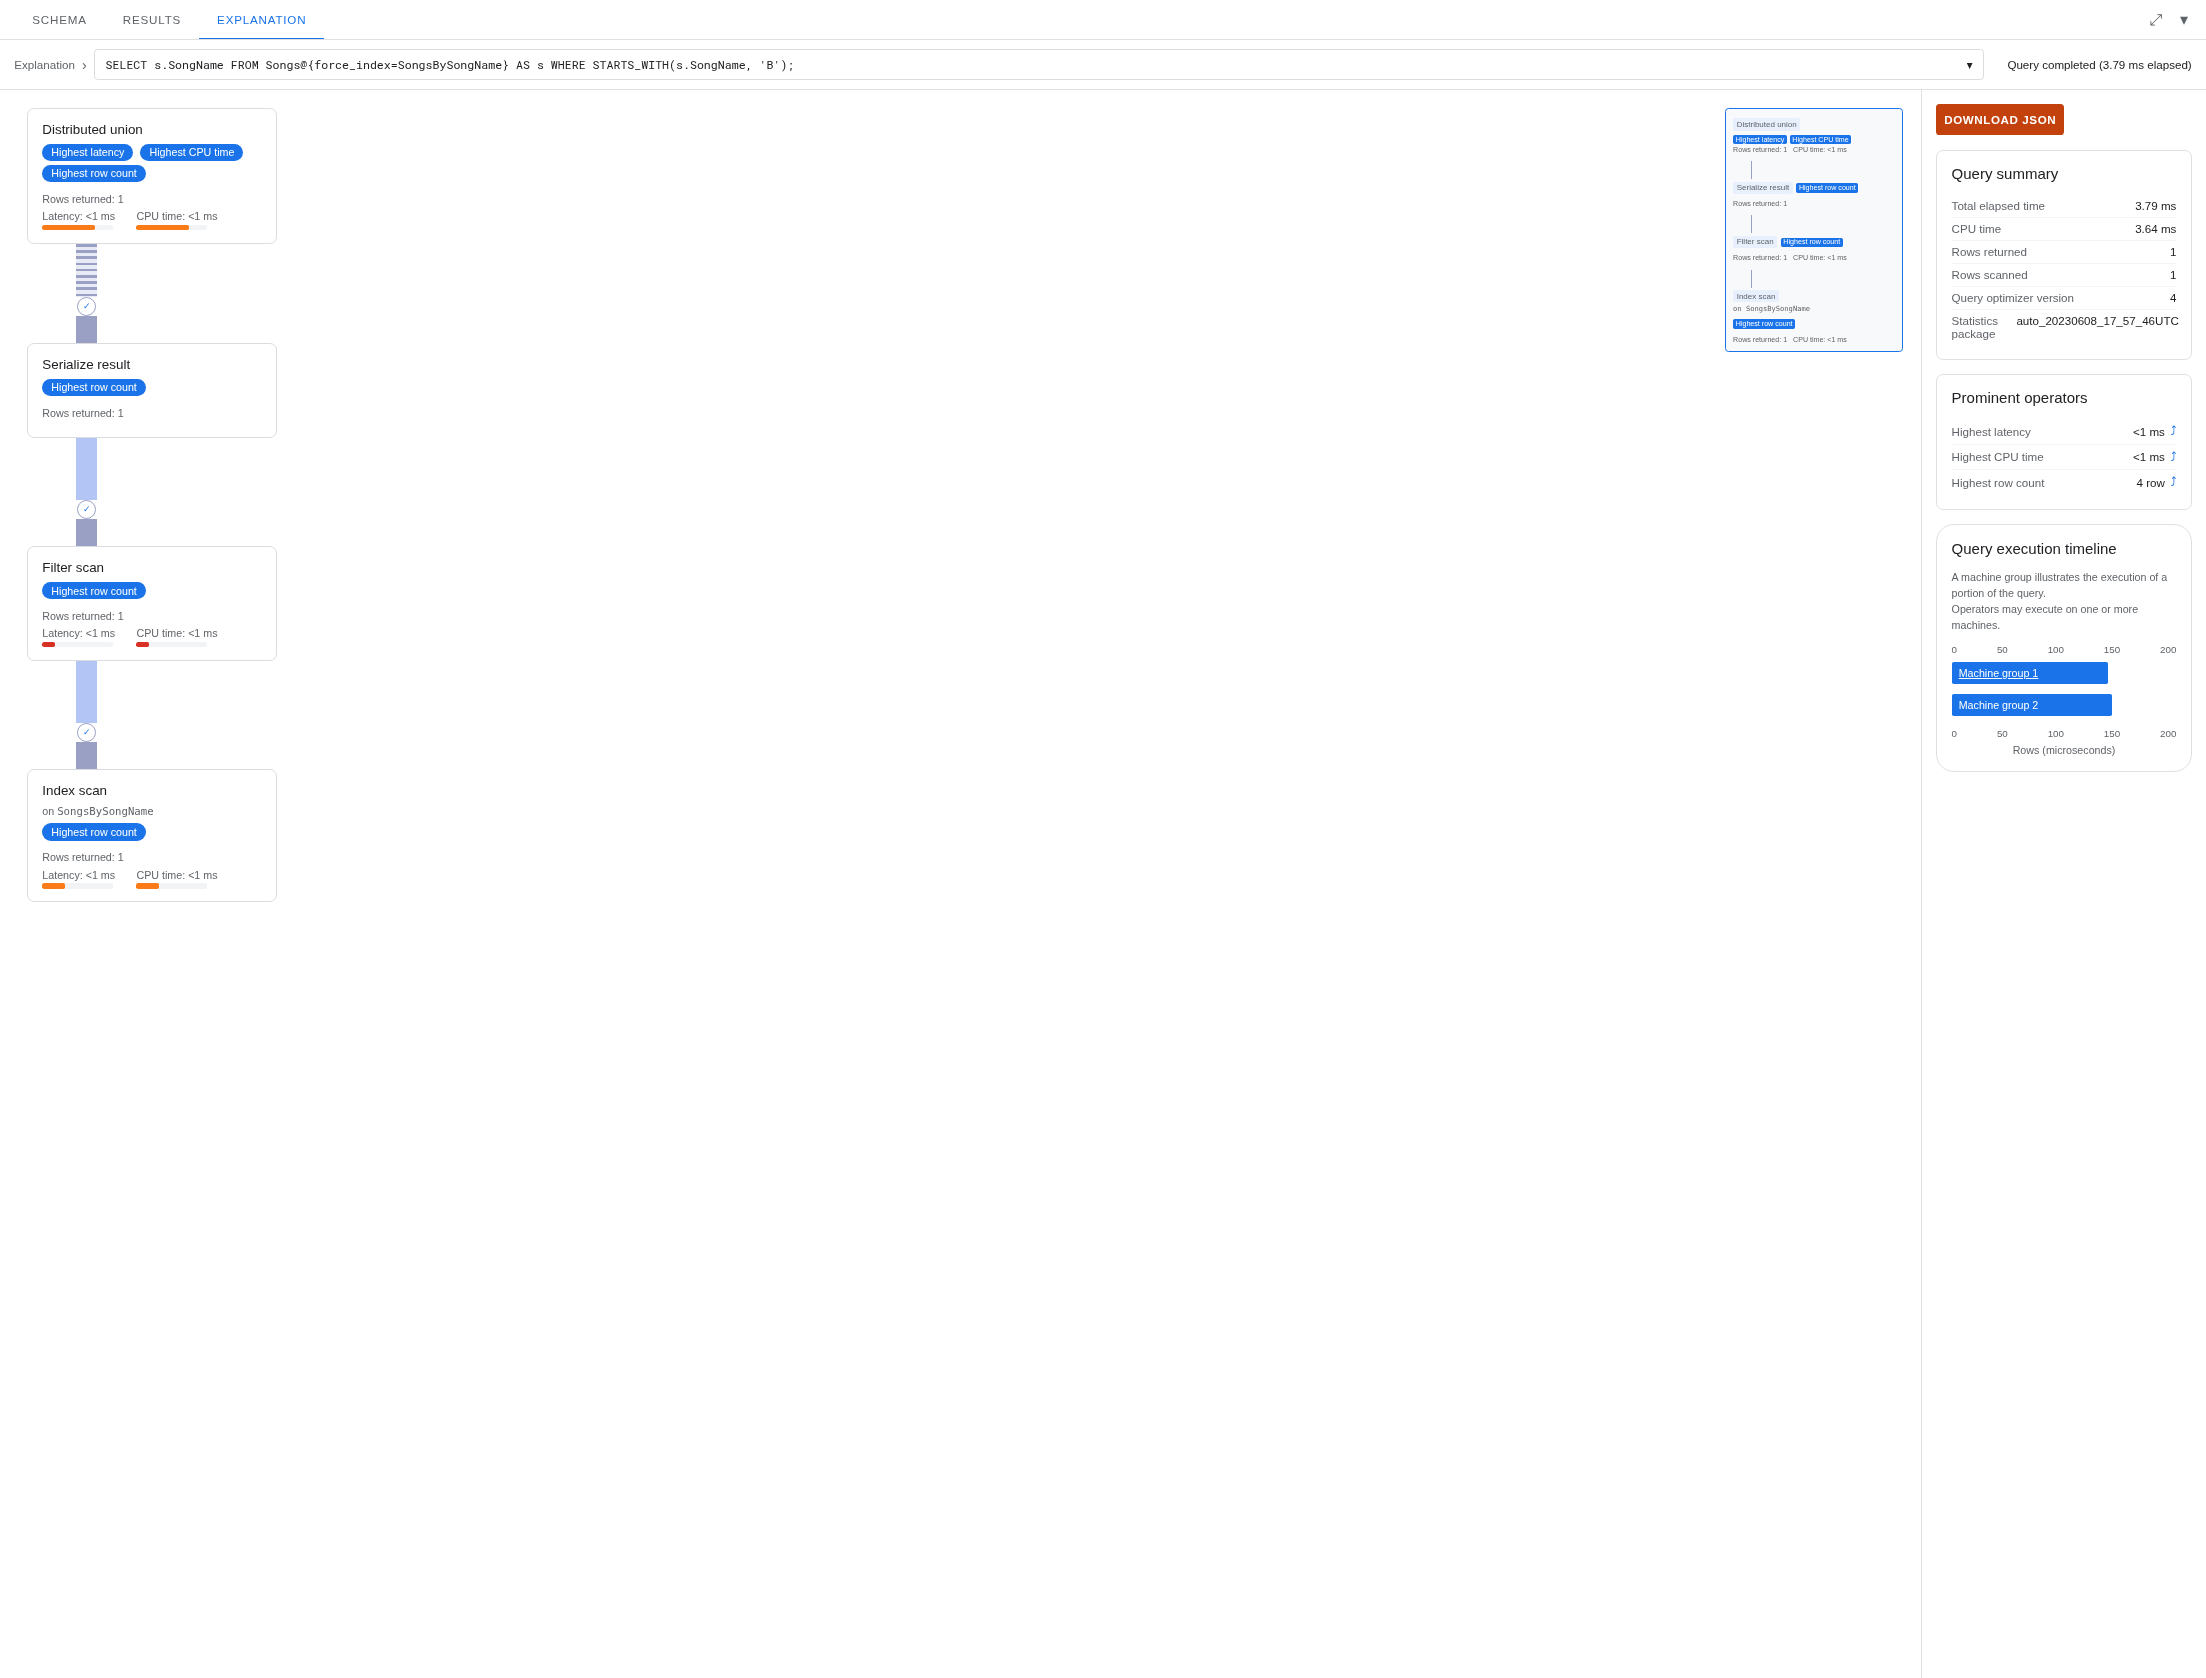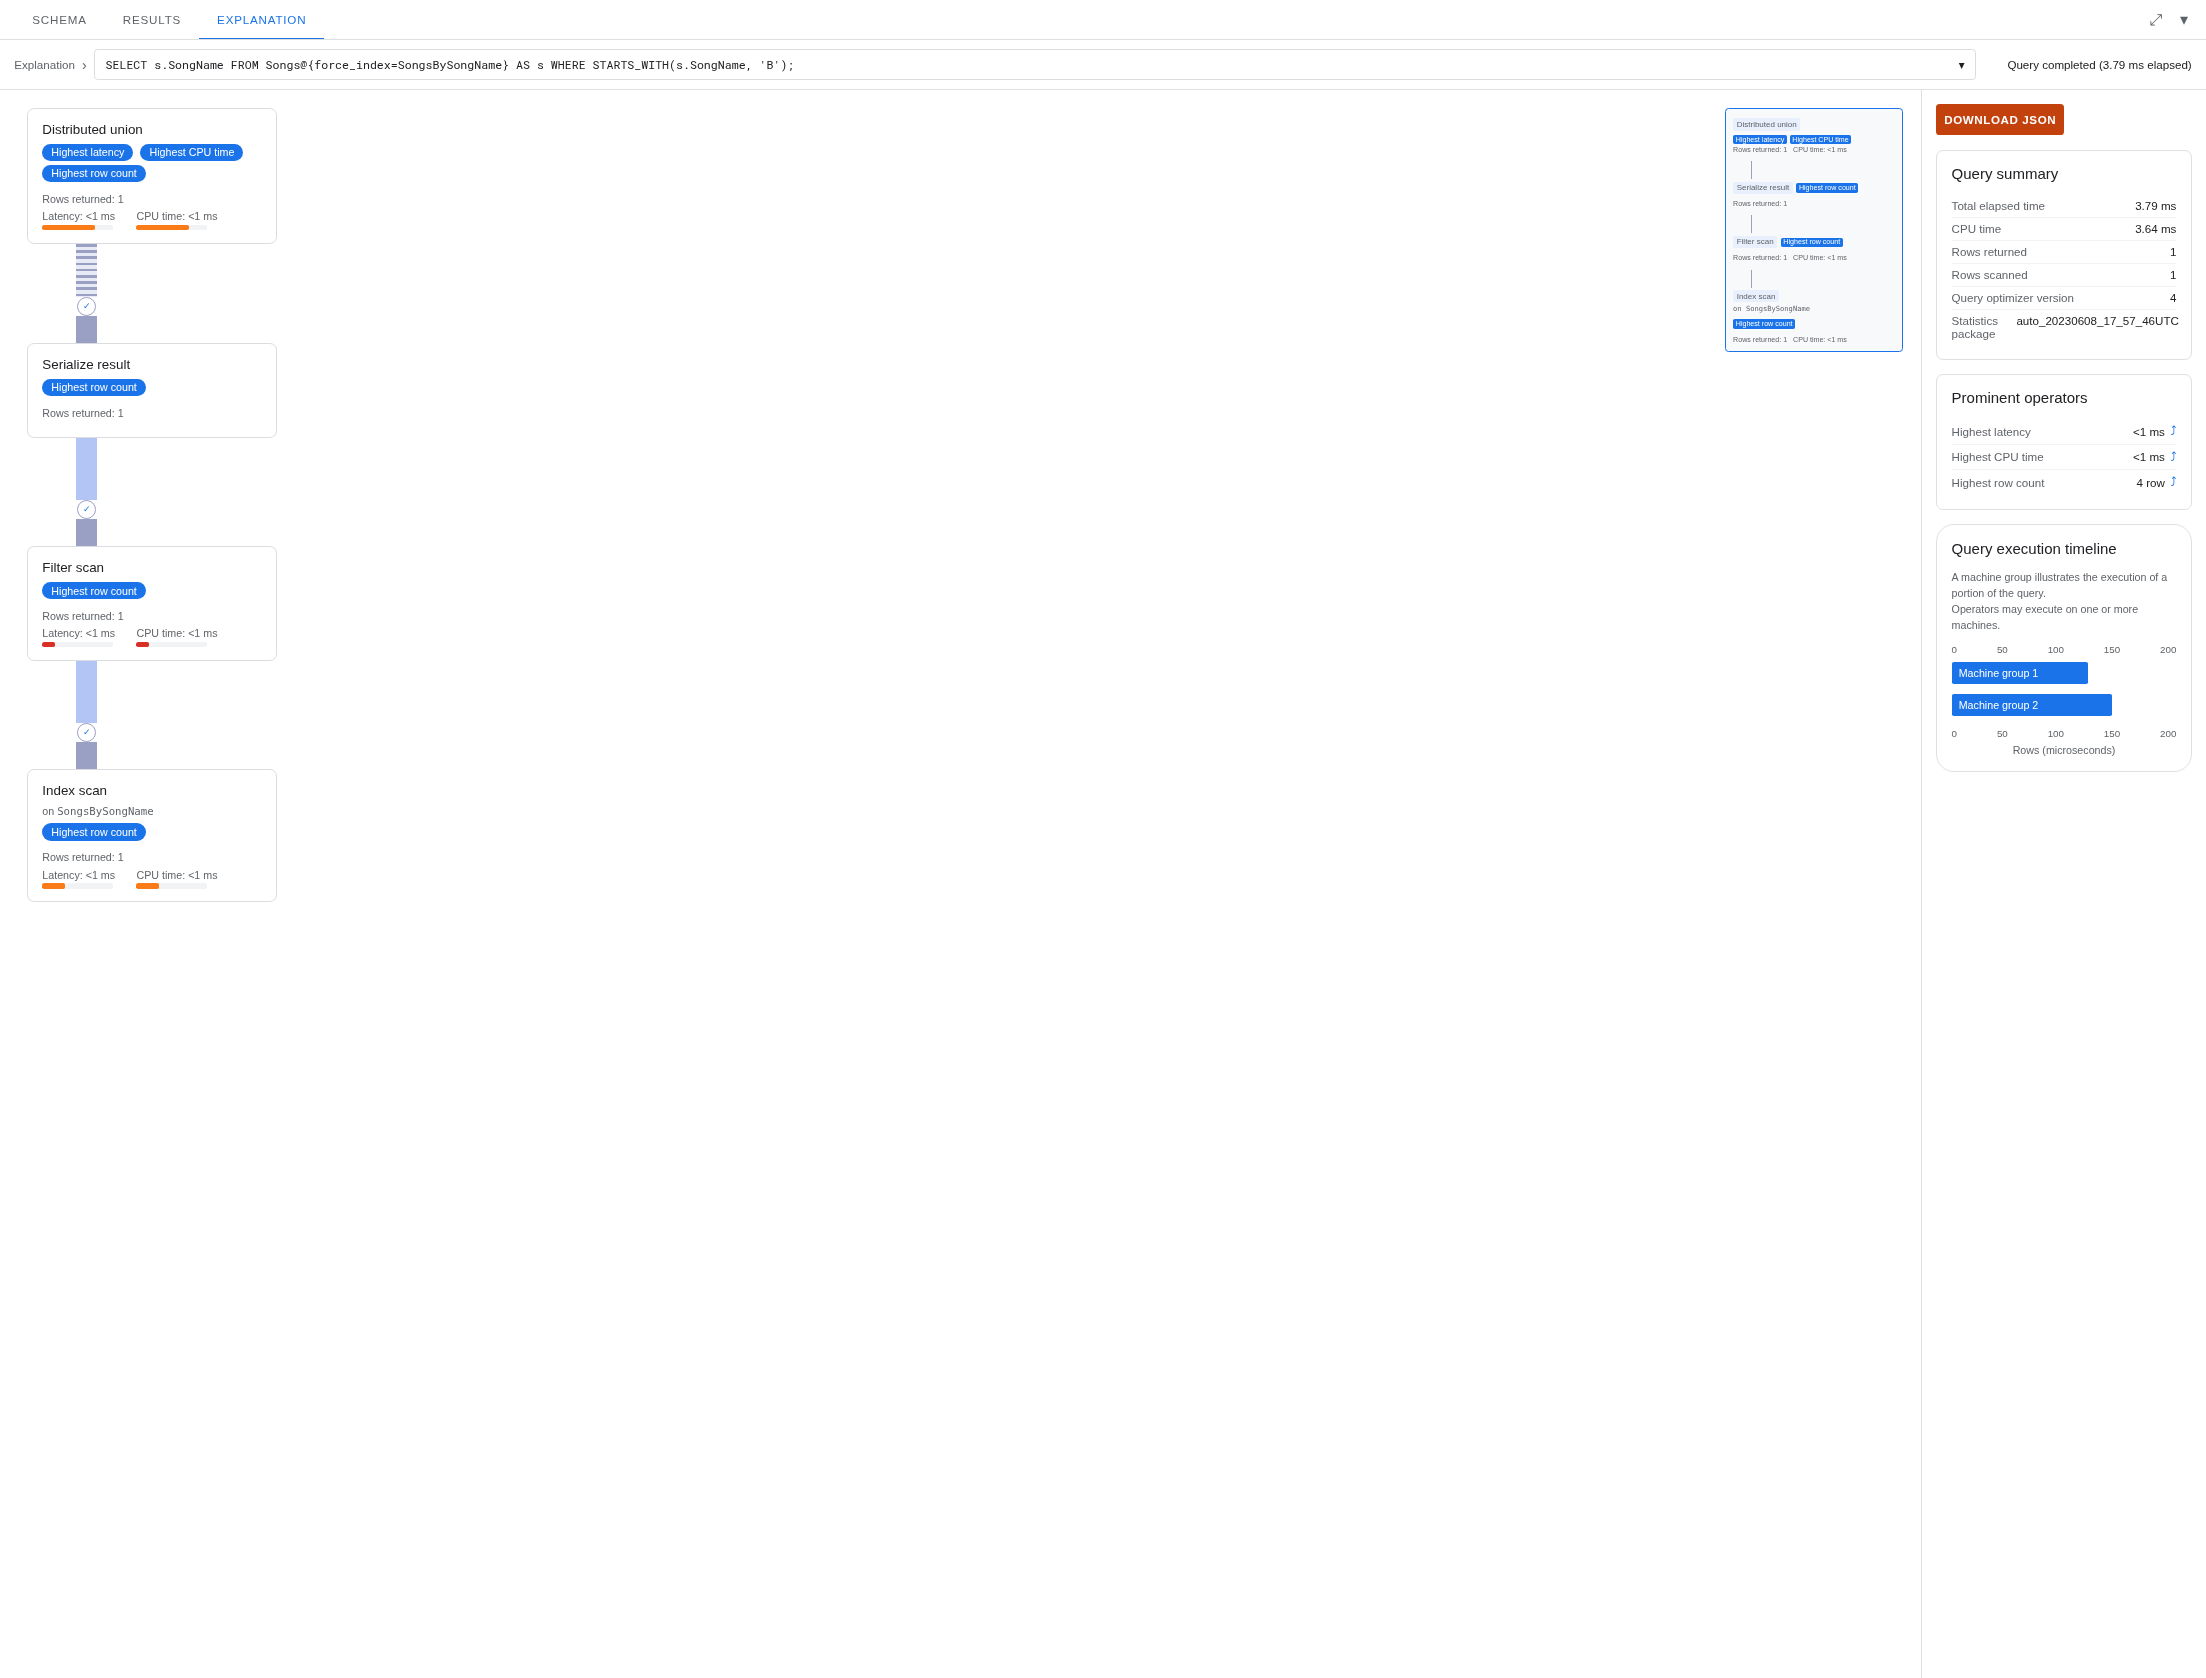--- a/index.html
+++ b/index.html
@@ -68,21 +68,21 @@
       background: #fff;
     }
     .query-input-text {
       font-family: 'Roboto Mono', monospace, Arial;
       font-size: 11.6px;
     }
     .query-status {
       font-size: 11.6px;
       color: #202124;
       white-space: nowrap;
-      margin-left: 24px;
+      margin-left: 16px;
     }
 
     
     .main-layout {
       display: flex;
       height: calc(100vh - 89px);
       overflow: hidden;
     }
 
     
@@ -586,21 +586,21 @@
       <div class="timeline-axis">
         <span>0</span>
         <span>50</span>
         <span>100</span>
         <span>150</span>
         <span>200</span>
       </div>
 
       <div class="timeline-bars">
         <div class="timeline-bar-row">
-          <div class="timeline-bar" style="width:136px;">
+          <div class="timeline-bar" style="width:156px;text-decoration:underline;">
             <span>Machine group 1</span>
           </div>
         </div>
         <div style="height:5.3px;"></div>
         <div class="timeline-bar-row">
           <div class="timeline-bar" style="width:160px;">
             <span>Machine group 2</span>
           </div>
         </div>
       </div>

